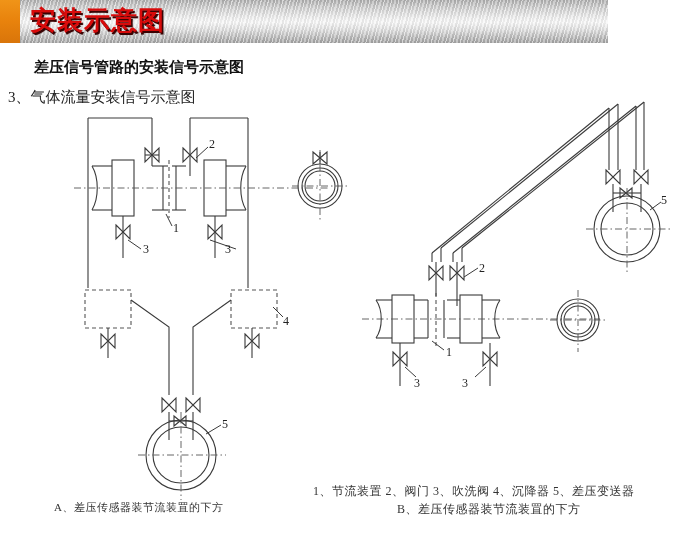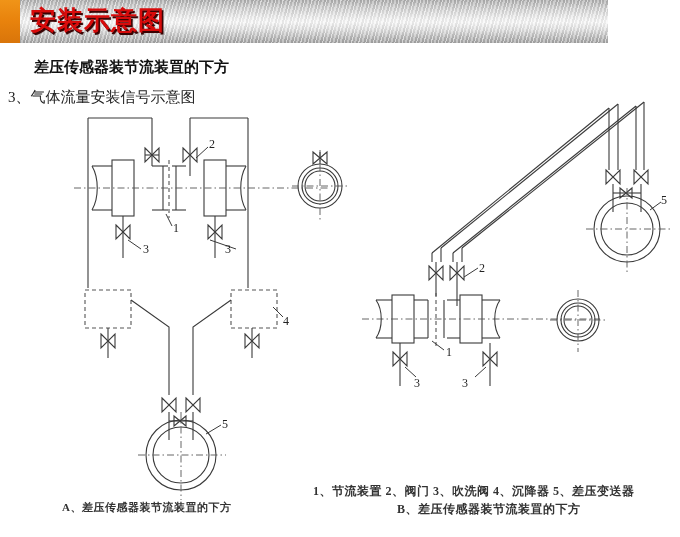--- a/index.html
+++ b/index.html
@@ -40,41 +40,40 @@
     font-family:"DejaVu Sans",sans-serif;
     font-weight:bold;font-size:15px;color:#111;white-space:nowrap;
   }
   .section-label{
     position:absolute;left:8px;top:88px;
     font-size:15px;color:#222;white-space:nowrap;
   }
   .caption{
     position:absolute;font-size:11px;color:#333;white-space:nowrap;
     letter-spacing:.5px;
-    font-weight:bold;
-  }
-  .cap-a{left:54px;top:500px;margin-left:8px;}
+  }
+  .cap-a{left:54px;top:500px;}
   .cap-legend{left:313px;top:483px;font-size:12px;}
   .cap-b{left:397px;top:501px;font-size:12px;}
   svg{position:absolute;left:0;top:0;}
   .ln{stroke:#3a3a3a;stroke-width:1.1;fill:none;}
   .ln-thin{stroke:#3a3a3a;stroke-width:1;fill:none;}
   .dash{stroke:#555;stroke-width:1.1;fill:none;stroke-dasharray:4 3;}
   .cl{stroke:#555;stroke-width:.9;fill:none;stroke-dasharray:7 3 1.5 3;}
   .num{font-family:"Liberation Serif",serif;font-size:12px;fill:#222;}
 </style>
 </head>
 <body>
 
 <div class="banner">
   <div class="banner-accent"></div>
   <div class="banner-title">安装示意图</div>
 </div>
 
-<div class="subtitle">差压传感器装节流装罝的下方</div>
+<div class="subtitle">差压信号管路的安装信号示意图</div>
 <div class="section-label">3、气体流量安装信号示意图</div>
 
 <div class="caption cap-a">A、差压传感器装节流装罝的下方</div>
 <div class="caption cap-legend">1、节流装置 2、阀门 3、吹洗阀 4、沉降器 5、差压变送器</div>
 <div class="caption cap-b">B、差压传感器装节流装罝的下方</div>
 
 <svg width="680" height="537">
 
   <g>
 

